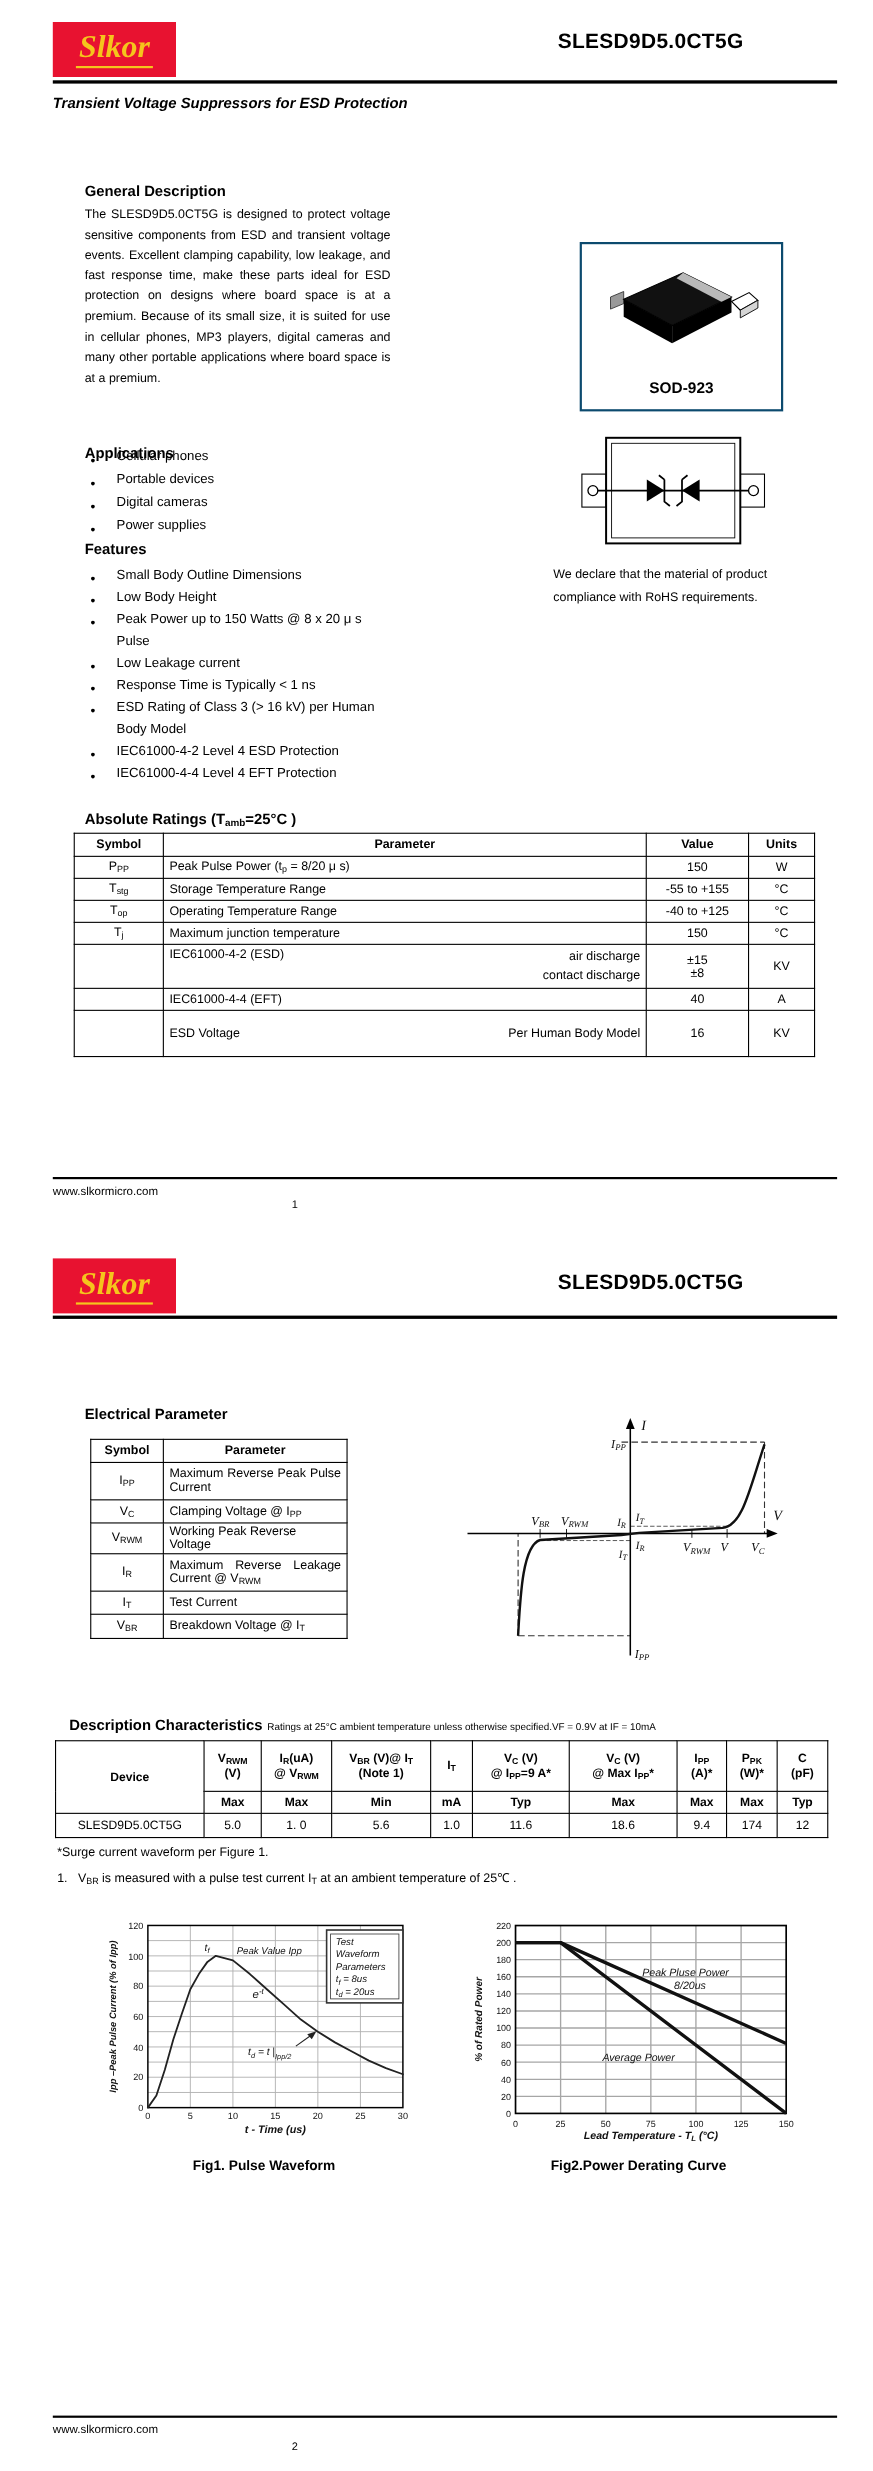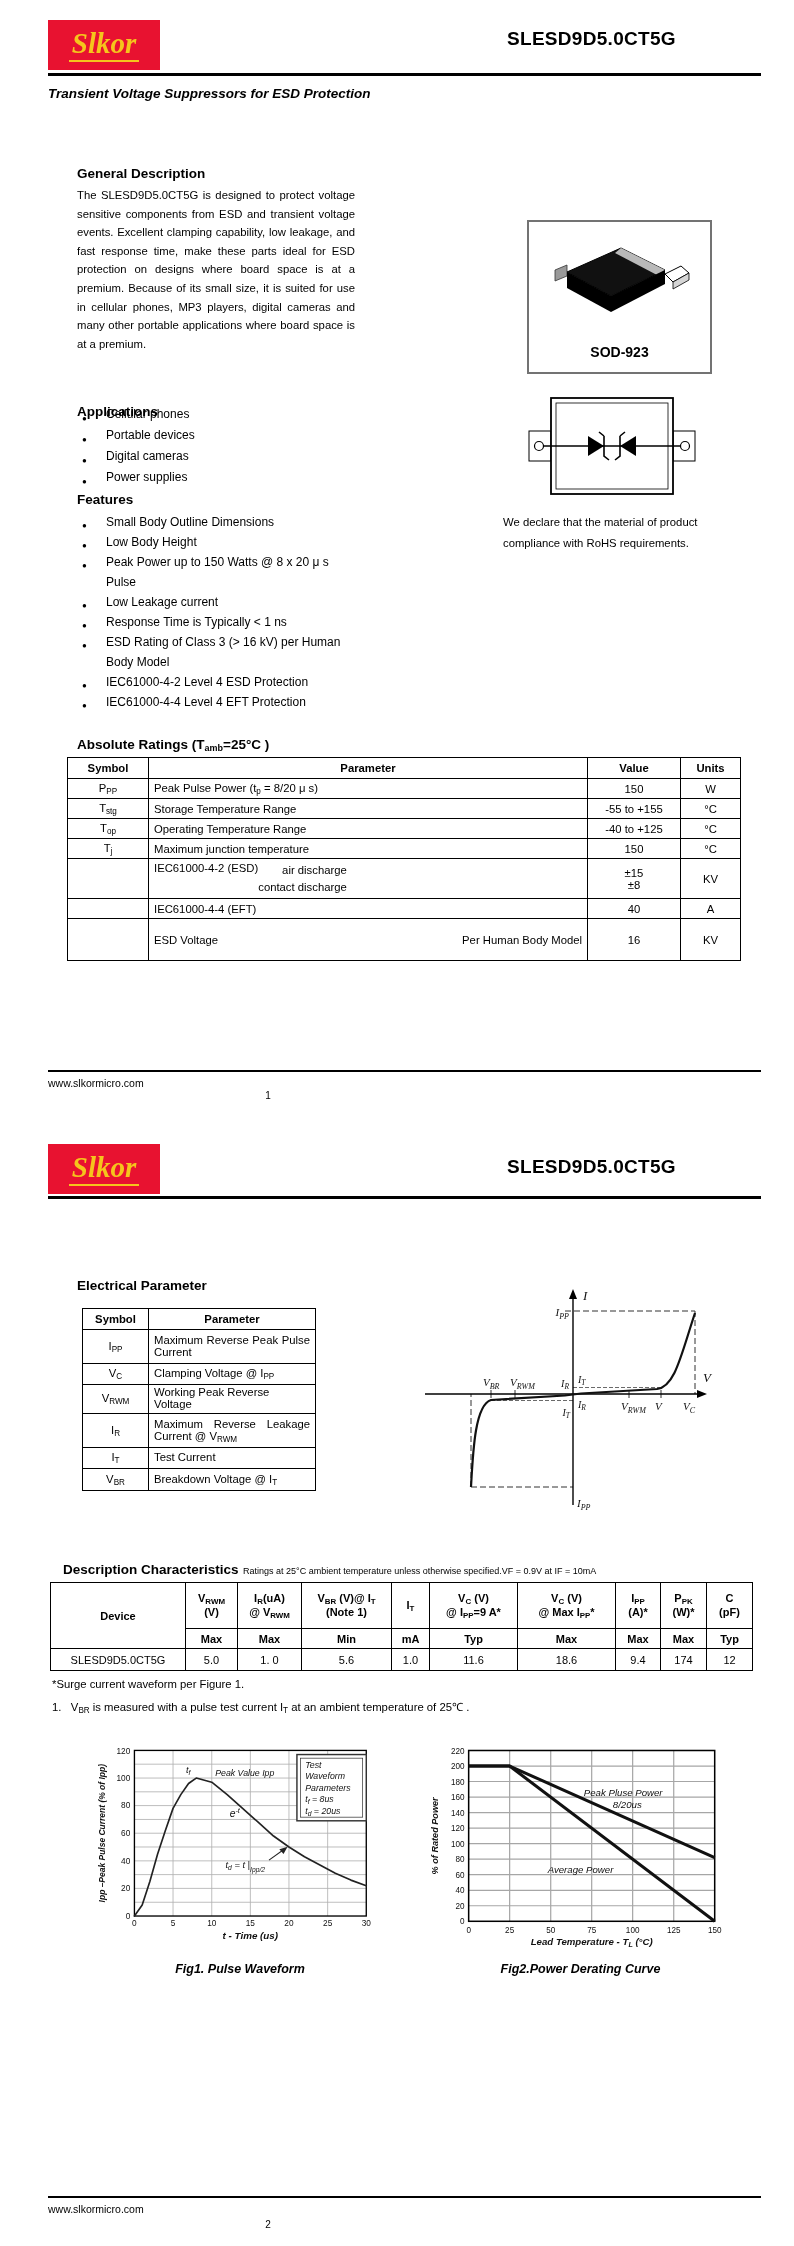--- a/index.html
+++ b/index.html
@@ -18,26 +18,26 @@
   ul.blt{list-style:none;margin:0;padding:0;}
   ul.blt li{position:relative;padding-left:26px;font-size:12px;}
   ul.blt li::before{content:"●";position:absolute;left:2px;top:4px;font-size:8px;}
   .app li{line-height:21px;}
   .feat li{line-height:20px;width:252px;}
   table.t{border-collapse:collapse;font-size:11.3px;table-layout:fixed;}
   .t td,.t th{border:1px solid #000;padding:1px 5px;overflow:hidden;}
   .sb{font-size:72%;vertical-align:-2px;}
   .sbh{font-size:9px;vertical-align:-2px;font-weight:bold;}
   .ctr{text-align:center;}
-  .pkgbox{width:181px;height:150px;border:2px solid #737373;}
+  .pkgbox{width:181px;height:150px;border:2px solid #0c4a6e;}
   .pkglabel{position:absolute;left:0;right:0;bottom:12px;text-align:center;font-weight:bold;font-size:14px;}
   .rohs{font-size:11.3px;line-height:21px;}
   .footer-url{font-size:10.5px;}
   .pagenum{font-size:10px;text-align:center;width:36px;}
-  .fig-caption{font-size:12.5px;font-weight:bold;font-style:italic;text-align:center;}
+  .fig-caption{font-size:12.5px;font-weight:bold;text-align:center;}
   .ecnote{font-size:9px;}
   .notes{font-size:11.3px;}
   svg text{fill:#111;}
 </style>
 </head>
 <body>
 
 <div class="page">
 
   <div class="ab logo" style="left:48px;top:20px;">
@@ -140,21 +140,21 @@
     </tr>
     <tr style="height:20px">
       <td class="ctr"><span>T</span><span class="sb">j</span></td>
       <td><span>Maximum junction temperature</span></td>
       <td class="ctr">150</td>
       <td class="ctr">°C</td>
     </tr>
     <tr style="height:40px">
       <td></td>
       <td>
-        <div style="display:flex;align-items:flex-start;">
+        <div style="display:flex;justify-content:space-between;align-items:flex-start;">
           <span>IEC61000-4-2 (ESD)</span>
           <span style="text-align:right;line-height:1.5;"><span>air discharge</span><br><span>contact discharge</span></span>
         </div>
       </td>
       <td class="ctr">
             <div>±15</div>
             <div>±8</div>
           </td>
       <td class="ctr">KV</td>
     </tr>

